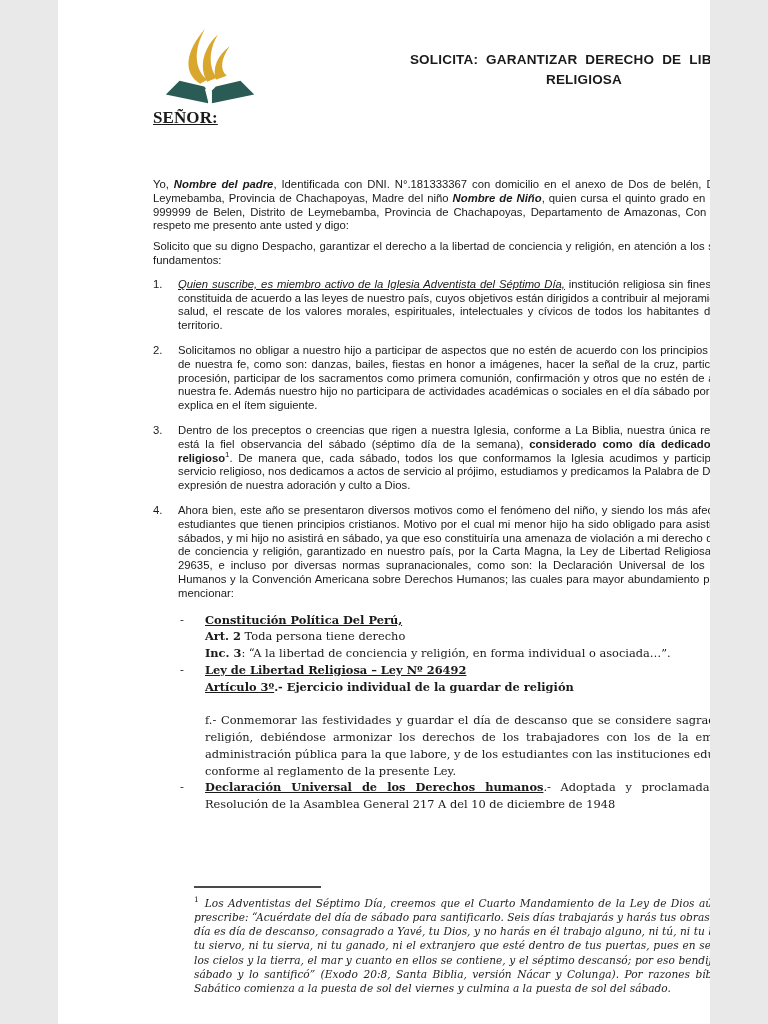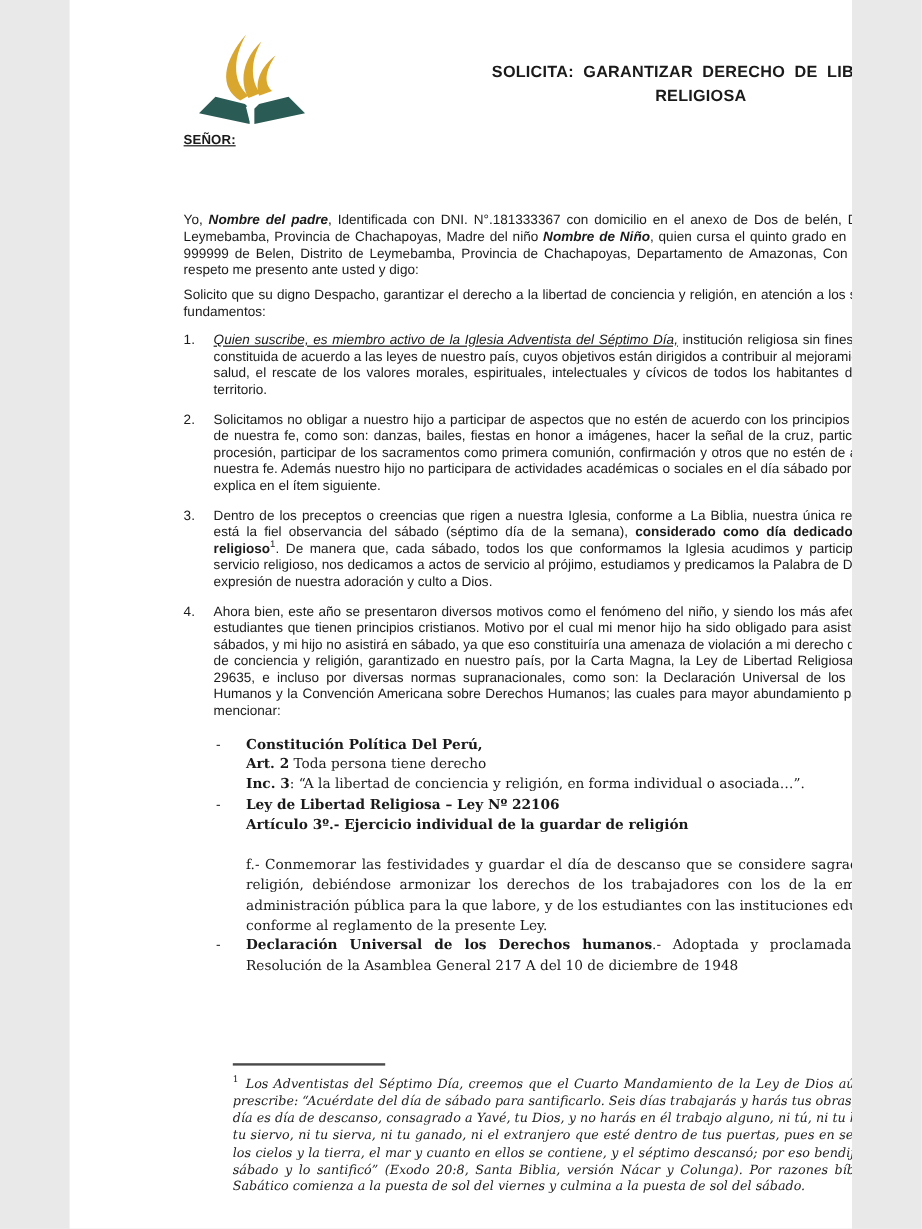--- a/index.html
+++ b/index.html
@@ -14,34 +14,35 @@
     overflow:hidden;
   }
   .logo { position:absolute; left:98px; top:22px; width:108px; height:86px; }
   .doc-title {
     position:absolute; left:338px; top:50px; width:376px;
     font-size:13.5px; font-weight:bold; line-height:20px;
     text-align:center; word-spacing:4px; letter-spacing:.2px;
   }
   .recipient {
     position:absolute; left:95px; top:110px;
-    font-size:11px; font-weight:bold; line-height:15.2px;
+    font-size:17px; font-weight:bold; line-height:15.2px;
     letter-spacing:.1px;
+    font-family:Liberation Serif, serif;
   }
   .recipient .u { text-decoration:underline; }
   .main {
     position:absolute; left:95px; top:178px; width:606px;
     font-size:11.3px; line-height:13.8px; text-align:justify;
   }
   .para { margin-bottom:7px; }
   .request { margin-bottom:10px; }
   .bi { font-weight:bold; font-style:italic; }
   .it { font-style:italic;text-decoration:underline; }
   .b  { font-weight:bold; }
-  .bu { font-weight:bold; }
+  .bu { font-weight:bold; text-decoration:underline; }
   sup { font-size:8px; vertical-align:super; line-height:0; }
   .item { display:flex; margin-bottom:11px; }
   .item:last-child { margin-bottom:0; }
   .item .num { width:25px; flex:0 0 25px; }
   .item .body { flex:1; text-align:justify; }
   .refs {
     font-family:"DejaVu Serif","Liberation Serif",serif;
     font-size:11.4px; line-height:16.8px;
     padding-left:27px; margin-top:2px;
   }
@@ -114,21 +115,21 @@
         <span class="rbody">
           <span class="bu">Constitución Política Del Perú, </span><br>
           <span class="b">Art. 2</span><span> Toda persona tiene derecho</span><br>
           <span class="b">Inc. 3</span><span>: “A la libertad de conciencia y religión, en forma individual o asociada…”.</span>
         </span>
       </div>
 
       <div class="ref">
         <span class="dash">-</span>
         <span class="rbody">
-          <span class="bu">Ley de Libertad Religiosa – Ley Nº 22106</span><br>
+          <span class="bu">Ley de Libertad Religiosa – Ley Nº 26492</span><br>
           <span class="bu">Artículo 3º</span><span class="b">.- Ejercicio individual de la guardar de religión</span><br>
           <br>
           <span>f.- Conmemorar las festividades y guardar el día de descanso que se considere sagrado en su religión, debiéndose armonizar los derechos de los trabajadores con los de la empresa o administración pública para la que labore, y de los estudiantes con las instituciones educativas, conforme al reglamento de la presente Ley.</span>
         </span>
       </div>
 
       <div class="ref">
         <span class="dash">-</span>
         <span class="rbody"><span class="bu">Declaración Universal de los Derechos humanos</span><span>.- Adoptada y proclamada por la Resolución de la Asamblea General 217 A  del 10 de diciembre de 1948</span></span>
       </div>

